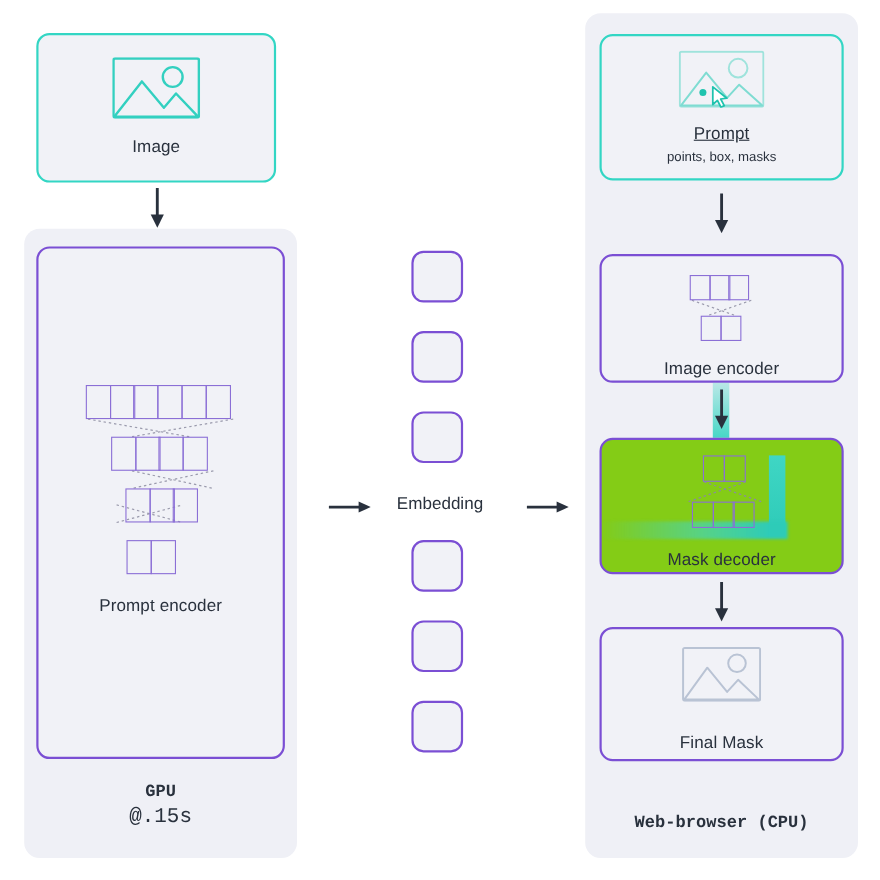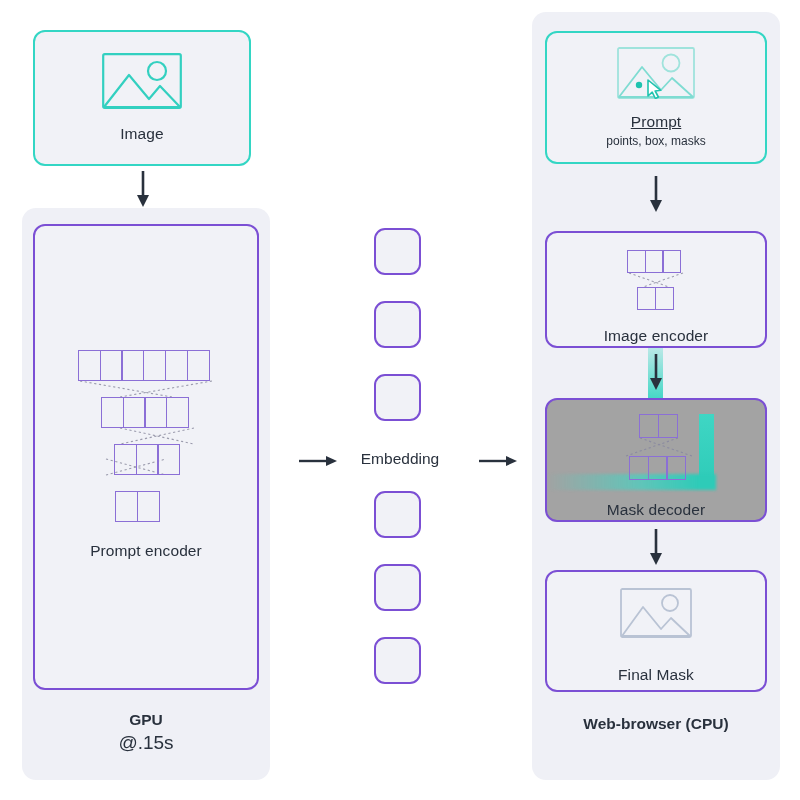--- a/index.html
+++ b/index.html
@@ -37,21 +37,21 @@
     border-radius: 12px;
     display: flex;
     flex-direction: column;
     align-items: center;
     justify-content: flex-start;
   }
   .card.teal   { border: 2.5px solid #33d6c4; }
   .card.purple { border: 2.2px solid #7b4fd4; }
   .card.decoder {
     border: 2.2px solid #7b4fd4;
-    background: #a3a3a3;
+    background: #84cc16;
     overflow: hidden;
   }
 
   .card-label {
     font-size: 15.5px;
     color: #29313d;
     letter-spacing: .1px;
     text-align: center;
     line-height: 1.2;
   }
@@ -107,34 +107,35 @@
   }
   .cell:first-child { margin-left: 0; }
 
   .netsvg { position: absolute; left: 0; top: 0; overflow: visible; }
 
   
   .footer-label {
     position: absolute;
     text-align: center;
     line-height: 1.32;
+    font-family: Liberation Mono, monospace;
   }
   .footer-label .strong {
     display: block;
     font-weight: bold;
     font-size: 15.5px;
     color: #29313d;
   }
   .footer-label .time {
     display: block;
     font-size: 19px;
     color: #29313d;
   }
   #footer-gpu { left: 33px; top: 710px; width: 226px; }
-  #footer-cpu { left: 545px; top: 714px; width: 222px; }
+  #footer-cpu { left: 545px; top: 738px; width: 222px; }
 
   
   .arrow-v {
     position: absolute;
     width: 18px;
     height: 38px;
   }
   .arrow-h {
     position: absolute;
     width: 40px;

